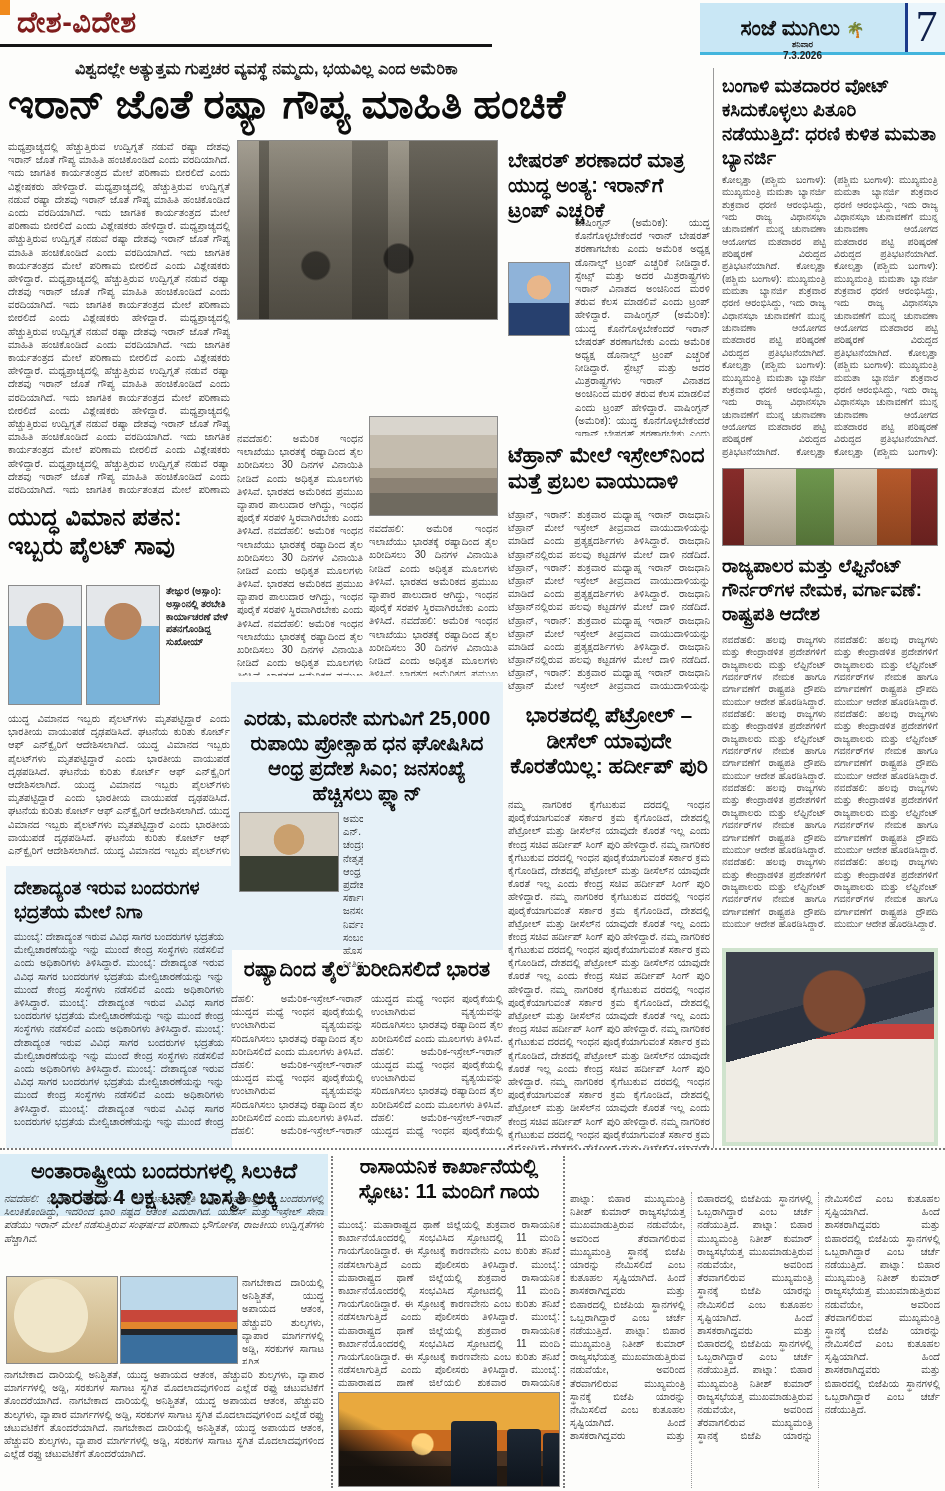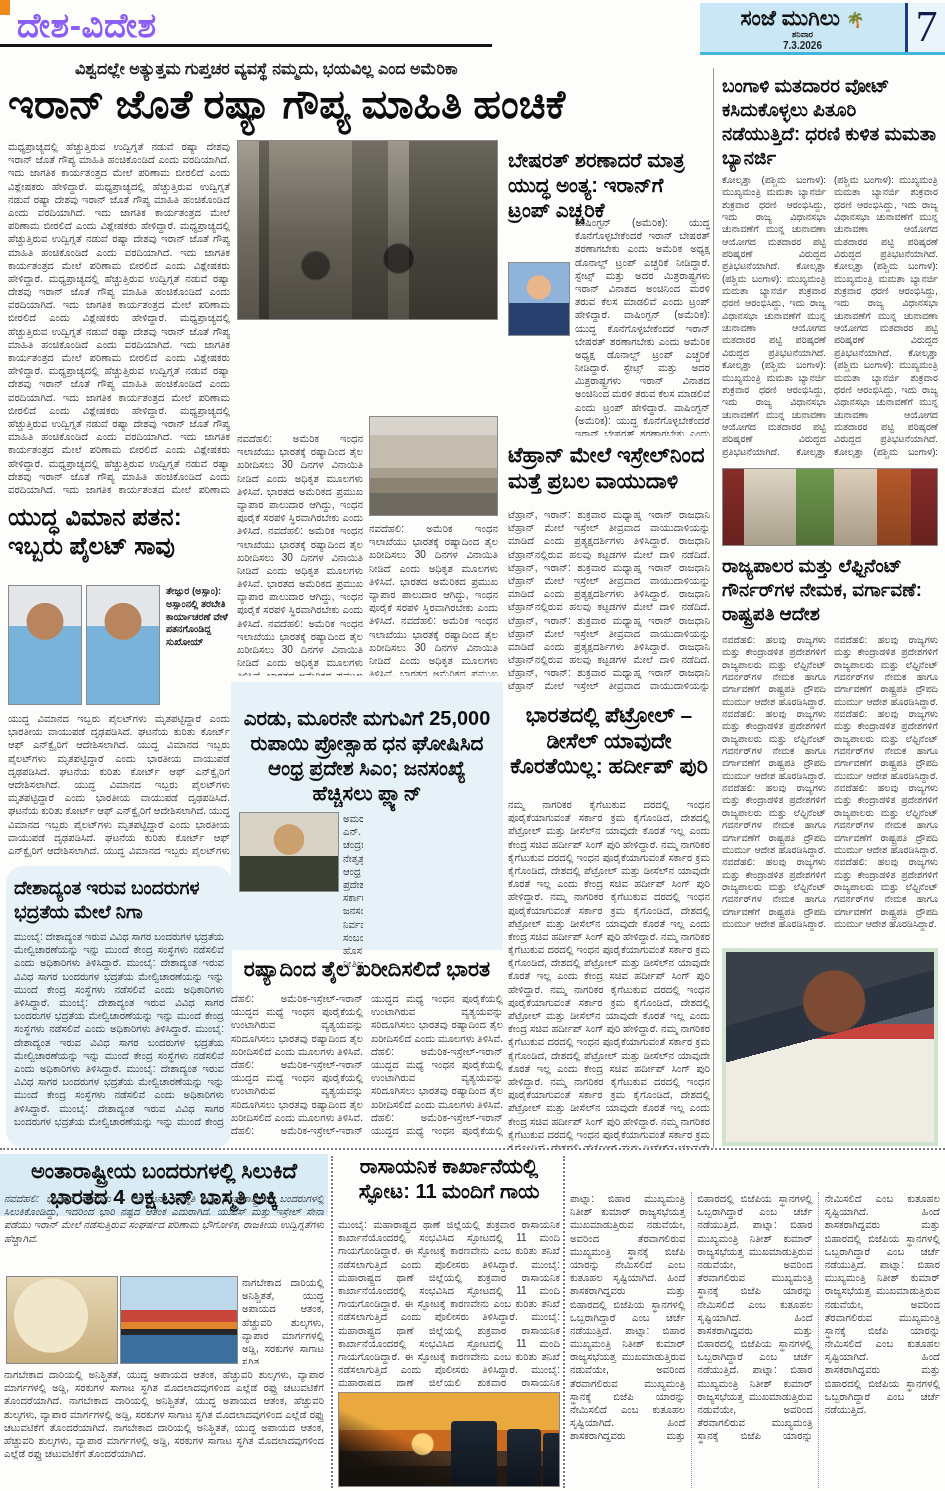--- a/index.html
+++ b/index.html
@@ -3,24 +3,24 @@
 <meta charset="utf-8">
 <style>
   * { margin:0; padding:0; box-sizing:border-box; }
   html,body { background:#9a9a9a; }
   body { font-family:"Liberation Sans", sans-serif; }
   .page { position:relative; width:945px; height:1491px; background:#fdfdfb; margin:0 auto; overflow:hidden; color:#1a1a1a; }
   .abs { position:absolute; }
 
   
   .orange-tab { background:#f08a1d; }
-  .section-title { font-size:34px; font-weight:bold; letter-spacing:0.5px; color:#8b5cf6;text-align:center; }
+  .section-title { font-size:29px; font-weight:bold; letter-spacing:0.5px; color:#7f1d1d;text-align:center; }
   .title-rule { background:#151515; }
   .mast-group { display:flex; border-bottom:3px solid #43b5dd; }
-  .brand-box { background:#c9e7f5; width:205px; text-align:center; padding-top:3px; }
+  .brand-box { background:#c9e7f5; width:205px; text-align:center; padding-top:13px; }
   .brand { font-size:21px; font-weight:bold; color:#101010; }
   .palm { font-size:15px; }
   .day { font-size:8px; font-weight:bold; color:#222; }
   .date { font-size:10px; font-weight:bold; color:#222; }
   .navy-bar { width:3px; background:#1b3a8a; }
   .page-no-box { background:#eaf5fb; width:37px; text-align:center; }
   .page-no { font-family:"Liberation Serif", serif; font-size:44px; font-weight:normal; color:#10204a; line-height:48px; }
 
   .strap { font-size:16px; font-weight:bold; color:#1c1c1c; }
   .main-headline { font-size:40px; font-weight:bold; color:#0d0d0d; line-height:1.1; white-space:nowrap; }
@@ -106,21 +106,21 @@
   <div class="abs hdotted" style="left:0;top:1148px;width:945px;"></div>
 
   <div class="abs body-txt" style="left:8px;top:140px;width:222px;height:354px;">ಮಧ್ಯಪ್ರಾಚ್ಯದಲ್ಲಿ ಹೆಚ್ಚುತ್ತಿರುವ ಉದ್ವಿಗ್ನತೆ ನಡುವೆ ರಷ್ಯಾ ದೇಶವು ಇರಾನ್ ಜೊತೆ ಗೌಪ್ಯ ಮಾಹಿತಿ ಹಂಚಿಕೊಂಡಿದೆ ಎಂದು ವರದಿಯಾಗಿದೆ. ಇದು ಜಾಗತಿಕ ಕಾರ್ಯತಂತ್ರದ ಮೇಲೆ ಪರಿಣಾಮ ಬೀರಲಿದೆ ಎಂದು ವಿಶ್ಲೇಷಕರು ಹೇಳಿದ್ದಾರೆ. ಮಧ್ಯಪ್ರಾಚ್ಯದಲ್ಲಿ ಹೆಚ್ಚುತ್ತಿರುವ ಉದ್ವಿಗ್ನತೆ ನಡುವೆ ರಷ್ಯಾ ದೇಶವು ಇರಾನ್ ಜೊತೆ ಗೌಪ್ಯ ಮಾಹಿತಿ ಹಂಚಿಕೊಂಡಿದೆ ಎಂದು ವರದಿಯಾಗಿದೆ. ಇದು ಜಾಗತಿಕ ಕಾರ್ಯತಂತ್ರದ ಮೇಲೆ ಪರಿಣಾಮ ಬೀರಲಿದೆ ಎಂದು ವಿಶ್ಲೇಷಕರು ಹೇಳಿದ್ದಾರೆ. ಮಧ್ಯಪ್ರಾಚ್ಯದಲ್ಲಿ ಹೆಚ್ಚುತ್ತಿರುವ ಉದ್ವಿಗ್ನತೆ ನಡುವೆ ರಷ್ಯಾ ದೇಶವು ಇರಾನ್ ಜೊತೆ ಗೌಪ್ಯ ಮಾಹಿತಿ ಹಂಚಿಕೊಂಡಿದೆ ಎಂದು ವರದಿಯಾಗಿದೆ. ಇದು ಜಾಗತಿಕ ಕಾರ್ಯತಂತ್ರದ ಮೇಲೆ ಪರಿಣಾಮ ಬೀರಲಿದೆ ಎಂದು ವಿಶ್ಲೇಷಕರು ಹೇಳಿದ್ದಾರೆ. ಮಧ್ಯಪ್ರಾಚ್ಯದಲ್ಲಿ ಹೆಚ್ಚುತ್ತಿರುವ ಉದ್ವಿಗ್ನತೆ ನಡುವೆ ರಷ್ಯಾ ದೇಶವು ಇರಾನ್ ಜೊತೆ ಗೌಪ್ಯ ಮಾಹಿತಿ ಹಂಚಿಕೊಂಡಿದೆ ಎಂದು ವರದಿಯಾಗಿದೆ. ಇದು ಜಾಗತಿಕ ಕಾರ್ಯತಂತ್ರದ ಮೇಲೆ ಪರಿಣಾಮ ಬೀರಲಿದೆ ಎಂದು ವಿಶ್ಲೇಷಕರು ಹೇಳಿದ್ದಾರೆ. ಮಧ್ಯಪ್ರಾಚ್ಯದಲ್ಲಿ ಹೆಚ್ಚುತ್ತಿರುವ ಉದ್ವಿಗ್ನತೆ ನಡುವೆ ರಷ್ಯಾ ದೇಶವು ಇರಾನ್ ಜೊತೆ ಗೌಪ್ಯ ಮಾಹಿತಿ ಹಂಚಿಕೊಂಡಿದೆ ಎಂದು ವರದಿಯಾಗಿದೆ. ಇದು ಜಾಗತಿಕ ಕಾರ್ಯತಂತ್ರದ ಮೇಲೆ ಪರಿಣಾಮ ಬೀರಲಿದೆ ಎಂದು ವಿಶ್ಲೇಷಕರು ಹೇಳಿದ್ದಾರೆ. ಮಧ್ಯಪ್ರಾಚ್ಯದಲ್ಲಿ ಹೆಚ್ಚುತ್ತಿರುವ ಉದ್ವಿಗ್ನತೆ ನಡುವೆ ರಷ್ಯಾ ದೇಶವು ಇರಾನ್ ಜೊತೆ ಗೌಪ್ಯ ಮಾಹಿತಿ ಹಂಚಿಕೊಂಡಿದೆ ಎಂದು ವರದಿಯಾಗಿದೆ. ಇದು ಜಾಗತಿಕ ಕಾರ್ಯತಂತ್ರದ ಮೇಲೆ ಪರಿಣಾಮ ಬೀರಲಿದೆ ಎಂದು ವಿಶ್ಲೇಷಕರು ಹೇಳಿದ್ದಾರೆ. ಮಧ್ಯಪ್ರಾಚ್ಯದಲ್ಲಿ ಹೆಚ್ಚುತ್ತಿರುವ ಉದ್ವಿಗ್ನತೆ ನಡುವೆ ರಷ್ಯಾ ದೇಶವು ಇರಾನ್ ಜೊತೆ ಗೌಪ್ಯ ಮಾಹಿತಿ ಹಂಚಿಕೊಂಡಿದೆ ಎಂದು ವರದಿಯಾಗಿದೆ. ಇದು ಜಾಗತಿಕ ಕಾರ್ಯತಂತ್ರದ ಮೇಲೆ ಪರಿಣಾಮ ಬೀರಲಿದೆ ಎಂದು ವಿಶ್ಲೇಷಕರು ಹೇಳಿದ್ದಾರೆ. ಮಧ್ಯಪ್ರಾಚ್ಯದಲ್ಲಿ ಹೆಚ್ಚುತ್ತಿರುವ ಉದ್ವಿಗ್ನತೆ ನಡುವೆ ರಷ್ಯಾ ದೇಶವು ಇರಾನ್ ಜೊತೆ ಗೌಪ್ಯ ಮಾಹಿತಿ ಹಂಚಿಕೊಂಡಿದೆ ಎಂದು ವರದಿಯಾಗಿದೆ. ಇದು ಜಾಗತಿಕ ಕಾರ್ಯತಂತ್ರದ ಮೇಲೆ ಪರಿಣಾಮ ಬೀರಲಿದೆ ಎಂದು ವಿಶ್ಲೇಷಕರು ಹೇಳಿದ್ದಾರೆ. ಮಧ್ಯಪ್ರಾಚ್ಯದಲ್ಲಿ ಹೆಚ್ಚುತ್ತಿರುವ ಉದ್ವಿಗ್ನತೆ ನಡುವೆ ರಷ್ಯಾ ದೇಶವು ಇರಾನ್ ಜೊತೆ ಗೌಪ್ಯ ಮಾಹಿತಿ ಹಂಚಿಕೊಂಡಿದೆ ಎಂದು ವರದಿಯಾಗಿದೆ. ಇದು ಜಾಗತಿಕ ಕಾರ್ಯತಂತ್ರದ ಮೇಲೆ ಪರಿಣಾಮ ಬೀರಲಿದೆ ಎಂದು ವಿಶ್ಲೇಷಕರು ಹೇಳಿದ್ದಾರೆ.</div>
 
   <div class="abs h-24" style="left:8px;top:503px;width:222px;">ಯುದ್ಧ ವಿಮಾನ ಪತನ: ಇಬ್ಬರು ಪೈಲಟ್ ಸಾವು</div>
   <div class="abs photo ph-pilot" style="left:8px;top:585px;width:74px;height:120px;"></div>
   <div class="abs photo ph-pilot" style="left:86px;top:585px;width:74px;height:120px;"></div>
   <div class="abs caption-side" style="left:166px;top:585px;width:64px;height:122px;overflow:hidden;">ತೇಜ್ಪುರ (ಅಸ್ಸಾಂ): ಅಸ್ಸಾಂನಲ್ಲಿ ತರಬೇತಿ ಕಾರ್ಯಾಚರಣೆ ವೇಳೆ ಪತನಗೊಂಡಿದ್ದ ಸುಖೋಯ್</div>
   <div class="abs body-txt" style="left:8px;top:712px;width:222px;height:148px;">ಯುದ್ಧ ವಿಮಾನದ ಇಬ್ಬರು ಪೈಲಟ್‌ಗಳು ಮೃತಪಟ್ಟಿದ್ದಾರೆ ಎಂದು ಭಾರತೀಯ ವಾಯುಪಡೆ ದೃಢಪಡಿಸಿದೆ. ಘಟನೆಯ ಕುರಿತು ಕೋರ್ಟ್ ಆಫ್ ಎನ್‌ಕ್ವೈರಿಗೆ ಆದೇಶಿಸಲಾಗಿದೆ. ಯುದ್ಧ ವಿಮಾನದ ಇಬ್ಬರು ಪೈಲಟ್‌ಗಳು ಮೃತಪಟ್ಟಿದ್ದಾರೆ ಎಂದು ಭಾರತೀಯ ವಾಯುಪಡೆ ದೃಢಪಡಿಸಿದೆ. ಘಟನೆಯ ಕುರಿತು ಕೋರ್ಟ್ ಆಫ್ ಎನ್‌ಕ್ವೈರಿಗೆ ಆದೇಶಿಸಲಾಗಿದೆ. ಯುದ್ಧ ವಿಮಾನದ ಇಬ್ಬರು ಪೈಲಟ್‌ಗಳು ಮೃತಪಟ್ಟಿದ್ದಾರೆ ಎಂದು ಭಾರತೀಯ ವಾಯುಪಡೆ ದೃಢಪಡಿಸಿದೆ. ಘಟನೆಯ ಕುರಿತು ಕೋರ್ಟ್ ಆಫ್ ಎನ್‌ಕ್ವೈರಿಗೆ ಆದೇಶಿಸಲಾಗಿದೆ. ಯುದ್ಧ ವಿಮಾನದ ಇಬ್ಬರು ಪೈಲಟ್‌ಗಳು ಮೃತಪಟ್ಟಿದ್ದಾರೆ ಎಂದು ಭಾರತೀಯ ವಾಯುಪಡೆ ದೃಢಪಡಿಸಿದೆ. ಘಟನೆಯ ಕುರಿತು ಕೋರ್ಟ್ ಆಫ್ ಎನ್‌ಕ್ವೈರಿಗೆ ಆದೇಶಿಸಲಾಗಿದೆ. ಯುದ್ಧ ವಿಮಾನದ ಇಬ್ಬರು ಪೈಲಟ್‌ಗಳು ಮೃತಪಟ್ಟಿದ್ದಾರೆ ಎಂದು ಭಾರತೀಯ ವಾಯುಪಡೆ ದೃಢಪಡಿಸಿದೆ. ಘಟನೆಯ ಕುರಿತು ಕೋರ್ಟ್ ಆಫ್ ಎನ್‌ಕ್ವೈರಿಗೆ ಆದೇಶಿಸಲಾಗಿದೆ.</div>
 
-  <div class="abs box-blue" style="left:6px;top:866px;width:226px;height:282px;padding:10px 8px;border-radius:18px;">
+  <div class="abs box-blue" style="left:6px;top:866px;width:226px;height:282px;padding:10px 8px;">
     <div class="h-19">ದೇಶಾದ್ಯಂತ ಇರುವ ಬಂದರುಗಳ ಭದ್ರತೆಯ ಮೇಲೆ ನಿಗಾ</div>
     <div class="body-txt" style="margin-top:6px;height:200px;">ಮುಂಬೈ: ದೇಶಾದ್ಯಂತ ಇರುವ ವಿವಿಧ ಸಾಗರ ಬಂದರುಗಳ ಭದ್ರತೆಯ ಮೇಲ್ವಿಚಾರಣೆಯನ್ನು ಇನ್ನು ಮುಂದೆ ಕೇಂದ್ರ ಸಂಸ್ಥೆಗಳು ನಡೆಸಲಿವೆ ಎಂದು ಅಧಿಕಾರಿಗಳು ತಿಳಿಸಿದ್ದಾರೆ. ಮುಂಬೈ: ದೇಶಾದ್ಯಂತ ಇರುವ ವಿವಿಧ ಸಾಗರ ಬಂದರುಗಳ ಭದ್ರತೆಯ ಮೇಲ್ವಿಚಾರಣೆಯನ್ನು ಇನ್ನು ಮುಂದೆ ಕೇಂದ್ರ ಸಂಸ್ಥೆಗಳು ನಡೆಸಲಿವೆ ಎಂದು ಅಧಿಕಾರಿಗಳು ತಿಳಿಸಿದ್ದಾರೆ. ಮುಂಬೈ: ದೇಶಾದ್ಯಂತ ಇರುವ ವಿವಿಧ ಸಾಗರ ಬಂದರುಗಳ ಭದ್ರತೆಯ ಮೇಲ್ವಿಚಾರಣೆಯನ್ನು ಇನ್ನು ಮುಂದೆ ಕೇಂದ್ರ ಸಂಸ್ಥೆಗಳು ನಡೆಸಲಿವೆ ಎಂದು ಅಧಿಕಾರಿಗಳು ತಿಳಿಸಿದ್ದಾರೆ. ಮುಂಬೈ: ದೇಶಾದ್ಯಂತ ಇರುವ ವಿವಿಧ ಸಾಗರ ಬಂದರುಗಳ ಭದ್ರತೆಯ ಮೇಲ್ವಿಚಾರಣೆಯನ್ನು ಇನ್ನು ಮುಂದೆ ಕೇಂದ್ರ ಸಂಸ್ಥೆಗಳು ನಡೆಸಲಿವೆ ಎಂದು ಅಧಿಕಾರಿಗಳು ತಿಳಿಸಿದ್ದಾರೆ. ಮುಂಬೈ: ದೇಶಾದ್ಯಂತ ಇರುವ ವಿವಿಧ ಸಾಗರ ಬಂದರುಗಳ ಭದ್ರತೆಯ ಮೇಲ್ವಿಚಾರಣೆಯನ್ನು ಇನ್ನು ಮುಂದೆ ಕೇಂದ್ರ ಸಂಸ್ಥೆಗಳು ನಡೆಸಲಿವೆ ಎಂದು ಅಧಿಕಾರಿಗಳು ತಿಳಿಸಿದ್ದಾರೆ. ಮುಂಬೈ: ದೇಶಾದ್ಯಂತ ಇರುವ ವಿವಿಧ ಸಾಗರ ಬಂದರುಗಳ ಭದ್ರತೆಯ ಮೇಲ್ವಿಚಾರಣೆಯನ್ನು ಇನ್ನು ಮುಂದೆ ಕೇಂದ್ರ ಸಂಸ್ಥೆಗಳು ನಡೆಸಲಿವೆ ಎಂದು ಅಧಿಕಾರಿಗಳು ತಿಳಿಸಿದ್ದಾರೆ.</div>
   </div>
 
   <div class="abs photo ph-rubble" style="left:237px;top:140px;width:261px;height:180px;"></div>
   <div class="abs body-txt" style="left:237px;top:432px;width:126px;height:244px;">ನವದೆಹಲಿ: ಅಮೆರಿಕ ಇಂಧನ ಇಲಾಖೆಯು ಭಾರತಕ್ಕೆ ರಷ್ಯಾದಿಂದ ತೈಲ ಖರೀದಿಸಲು 30 ದಿನಗಳ ವಿನಾಯಿತಿ ನೀಡಿದೆ ಎಂದು ಅಧಿಕೃತ ಮೂಲಗಳು ತಿಳಿಸಿವೆ. ಭಾರತದ ಅಮೆರಿಕದ ಪ್ರಮುಖ ವ್ಯಾಪಾರ ಪಾಲುದಾರ ಆಗಿದ್ದು, ಇಂಧನ ಪೂರೈಕೆ ಸರಪಳಿ ಸ್ಥಿರವಾಗಿರಬೇಕು ಎಂದು ತಿಳಿಸಿದೆ. ನವದೆಹಲಿ: ಅಮೆರಿಕ ಇಂಧನ ಇಲಾಖೆಯು ಭಾರತಕ್ಕೆ ರಷ್ಯಾದಿಂದ ತೈಲ ಖರೀದಿಸಲು 30 ದಿನಗಳ ವಿನಾಯಿತಿ ನೀಡಿದೆ ಎಂದು ಅಧಿಕೃತ ಮೂಲಗಳು ತಿಳಿಸಿವೆ. ಭಾರತದ ಅಮೆರಿಕದ ಪ್ರಮುಖ ವ್ಯಾಪಾರ ಪಾಲುದಾರ ಆಗಿದ್ದು, ಇಂಧನ ಪೂರೈಕೆ ಸರಪಳಿ ಸ್ಥಿರವಾಗಿರಬೇಕು ಎಂದು ತಿಳಿಸಿದೆ. ನವದೆಹಲಿ: ಅಮೆರಿಕ ಇಂಧನ ಇಲಾಖೆಯು ಭಾರತಕ್ಕೆ ರಷ್ಯಾದಿಂದ ತೈಲ ಖರೀದಿಸಲು 30 ದಿನಗಳ ವಿನಾಯಿತಿ ನೀಡಿದೆ ಎಂದು ಅಧಿಕೃತ ಮೂಲಗಳು ತಿಳಿಸಿವೆ. ಭಾರತದ ಅಮೆರಿಕದ ಪ್ರಮುಖ ವ್ಯಾಪಾರ ಪಾಲುದಾರ ಆಗಿದ್ದು, ಇಂಧನ ಪೂರೈಕೆ ಸರಪಳಿ ಸ್ಥಿರವಾಗಿರಬೇಕು ಎಂದು ತಿಳಿಸಿದೆ. ನವದೆಹಲಿ: ಅಮೆರಿಕ ಇಂಧನ ಇಲಾಖೆಯು ಭಾರತಕ್ಕೆ ರಷ್ಯಾದಿಂದ ತೈಲ ಖರೀದಿಸಲು 30 ದಿನಗಳ ವಿನಾಯಿತಿ ನೀಡಿದೆ ಎಂದು ಅಧಿಕೃತ ಮೂಲಗಳು ತಿಳಿಸಿವೆ. ಭಾರತದ ಅಮೆರಿಕದ ಪ್ರಮುಖ ವ್ಯಾಪಾರ ಪಾಲುದಾರ ಆಗಿದ್ದು, ಇಂಧನ ಪೂರೈಕೆ ಸರಪಳಿ ಸ್ಥಿರವಾಗಿರಬೇಕು ಎಂದು ತಿಳಿಸಿದೆ.</div>
   <div class="abs photo ph-smoke" style="left:369px;top:416px;width:129px;height:100px;"></div>
   <div class="abs body-txt" style="left:369px;top:522px;width:129px;height:154px;">ನವದೆಹಲಿ: ಅಮೆರಿಕ ಇಂಧನ ಇಲಾಖೆಯು ಭಾರತಕ್ಕೆ ರಷ್ಯಾದಿಂದ ತೈಲ ಖರೀದಿಸಲು 30 ದಿನಗಳ ವಿನಾಯಿತಿ ನೀಡಿದೆ ಎಂದು ಅಧಿಕೃತ ಮೂಲಗಳು ತಿಳಿಸಿವೆ. ಭಾರತದ ಅಮೆರಿಕದ ಪ್ರಮುಖ ವ್ಯಾಪಾರ ಪಾಲುದಾರ ಆಗಿದ್ದು, ಇಂಧನ ಪೂರೈಕೆ ಸರಪಳಿ ಸ್ಥಿರವಾಗಿರಬೇಕು ಎಂದು ತಿಳಿಸಿದೆ. ನವದೆಹಲಿ: ಅಮೆರಿಕ ಇಂಧನ ಇಲಾಖೆಯು ಭಾರತಕ್ಕೆ ರಷ್ಯಾದಿಂದ ತೈಲ ಖರೀದಿಸಲು 30 ದಿನಗಳ ವಿನಾಯಿತಿ ನೀಡಿದೆ ಎಂದು ಅಧಿಕೃತ ಮೂಲಗಳು ತಿಳಿಸಿವೆ. ಭಾರತದ ಅಮೆರಿಕದ ಪ್ರಮುಖ ವ್ಯಾಪಾರ ಪಾಲುದಾರ ಆಗಿದ್ದು, ಇಂಧನ ಪೂರೈಕೆ ಸರಪಳಿ ಸ್ಥಿರವಾಗಿರಬೇಕು ಎಂದು ತಿಳಿಸಿದೆ. ನವದೆಹಲಿ: ಅಮೆರಿಕ ಇಂಧನ ಇಲಾಖೆಯು ಭಾರತಕ್ಕೆ ರಷ್ಯಾದಿಂದ ತೈಲ ಖರೀದಿಸಲು 30 ದಿನಗಳ ವಿನಾಯಿತಿ ನೀಡಿದೆ ಎಂದು ಅಧಿಕೃತ ಮೂಲಗಳು ತಿಳಿಸಿವೆ. ಭಾರತದ ಅಮೆರಿಕದ ಪ್ರಮುಖ ವ್ಯಾಪಾರ ಪಾಲುದಾರ ಆಗಿದ್ದು, ಇಂಧನ ಪೂರೈಕೆ ಸರಪಳಿ ಸ್ಥಿರವಾಗಿರಬೇಕು ಎಂದು ತಿಳಿಸಿದೆ.</div>
 
   <div class="abs box-blue" style="left:231px;top:682px;width:272px;height:268px;padding:24px 8px;">

